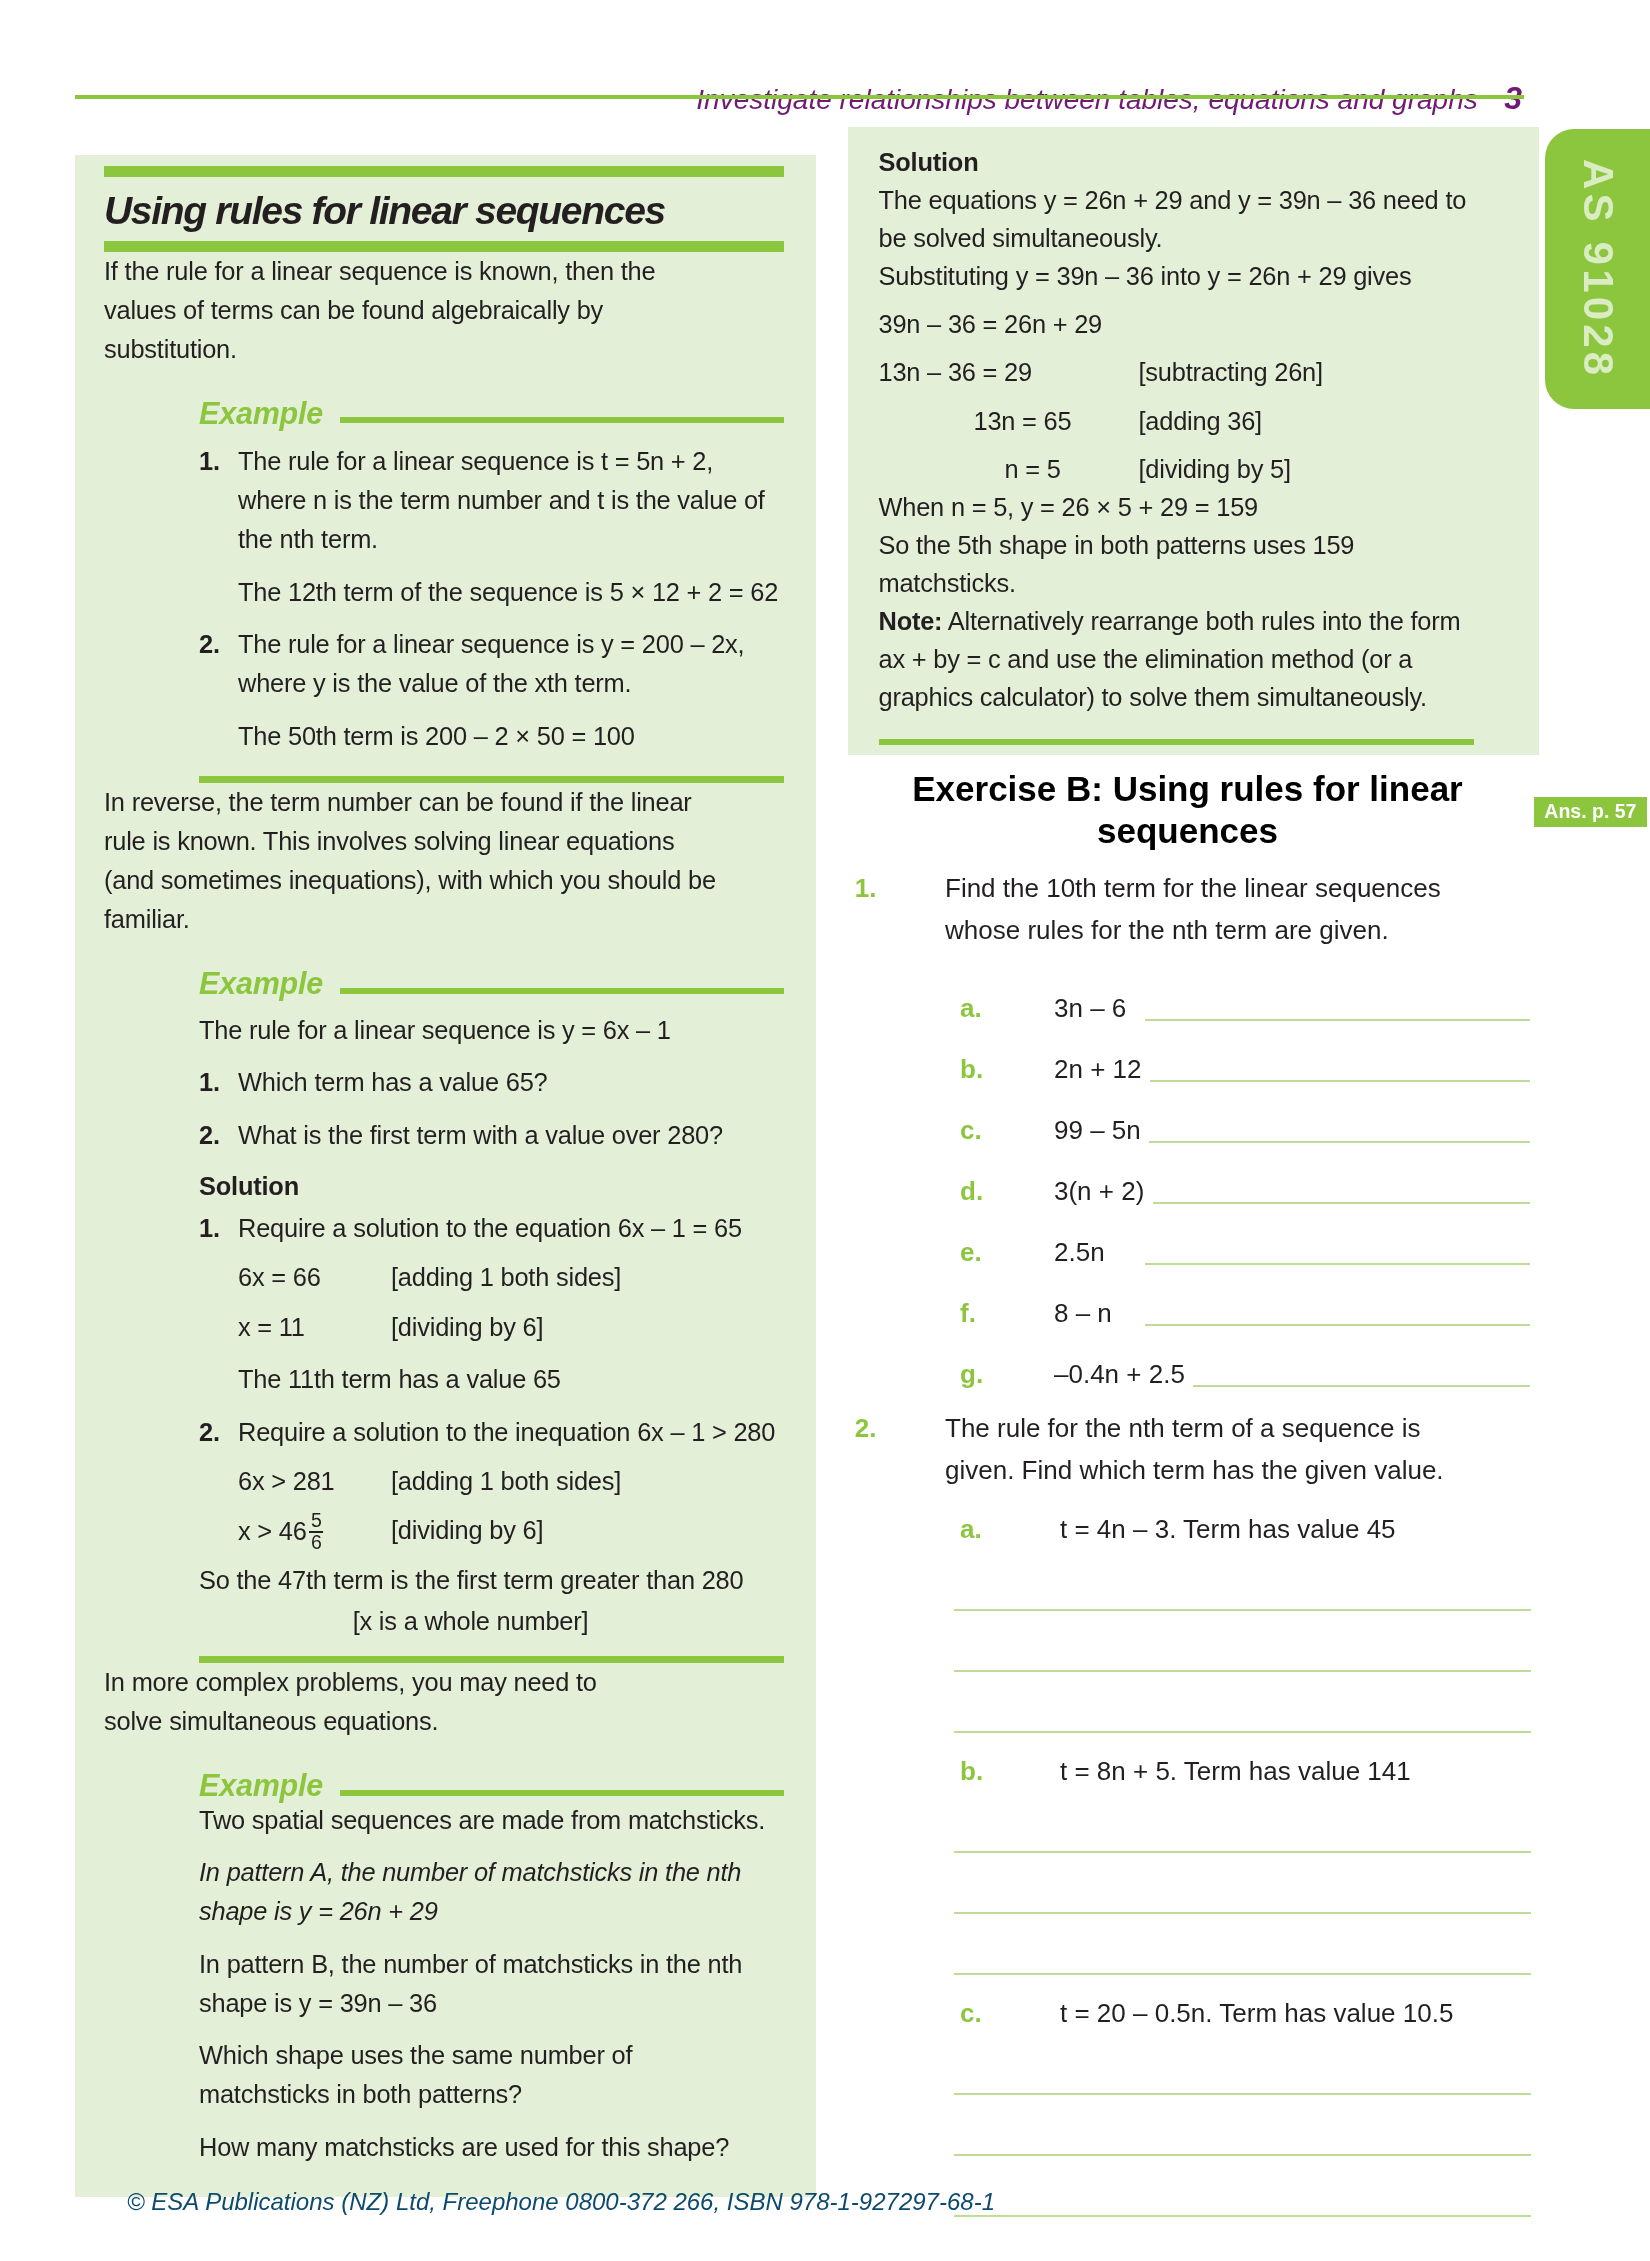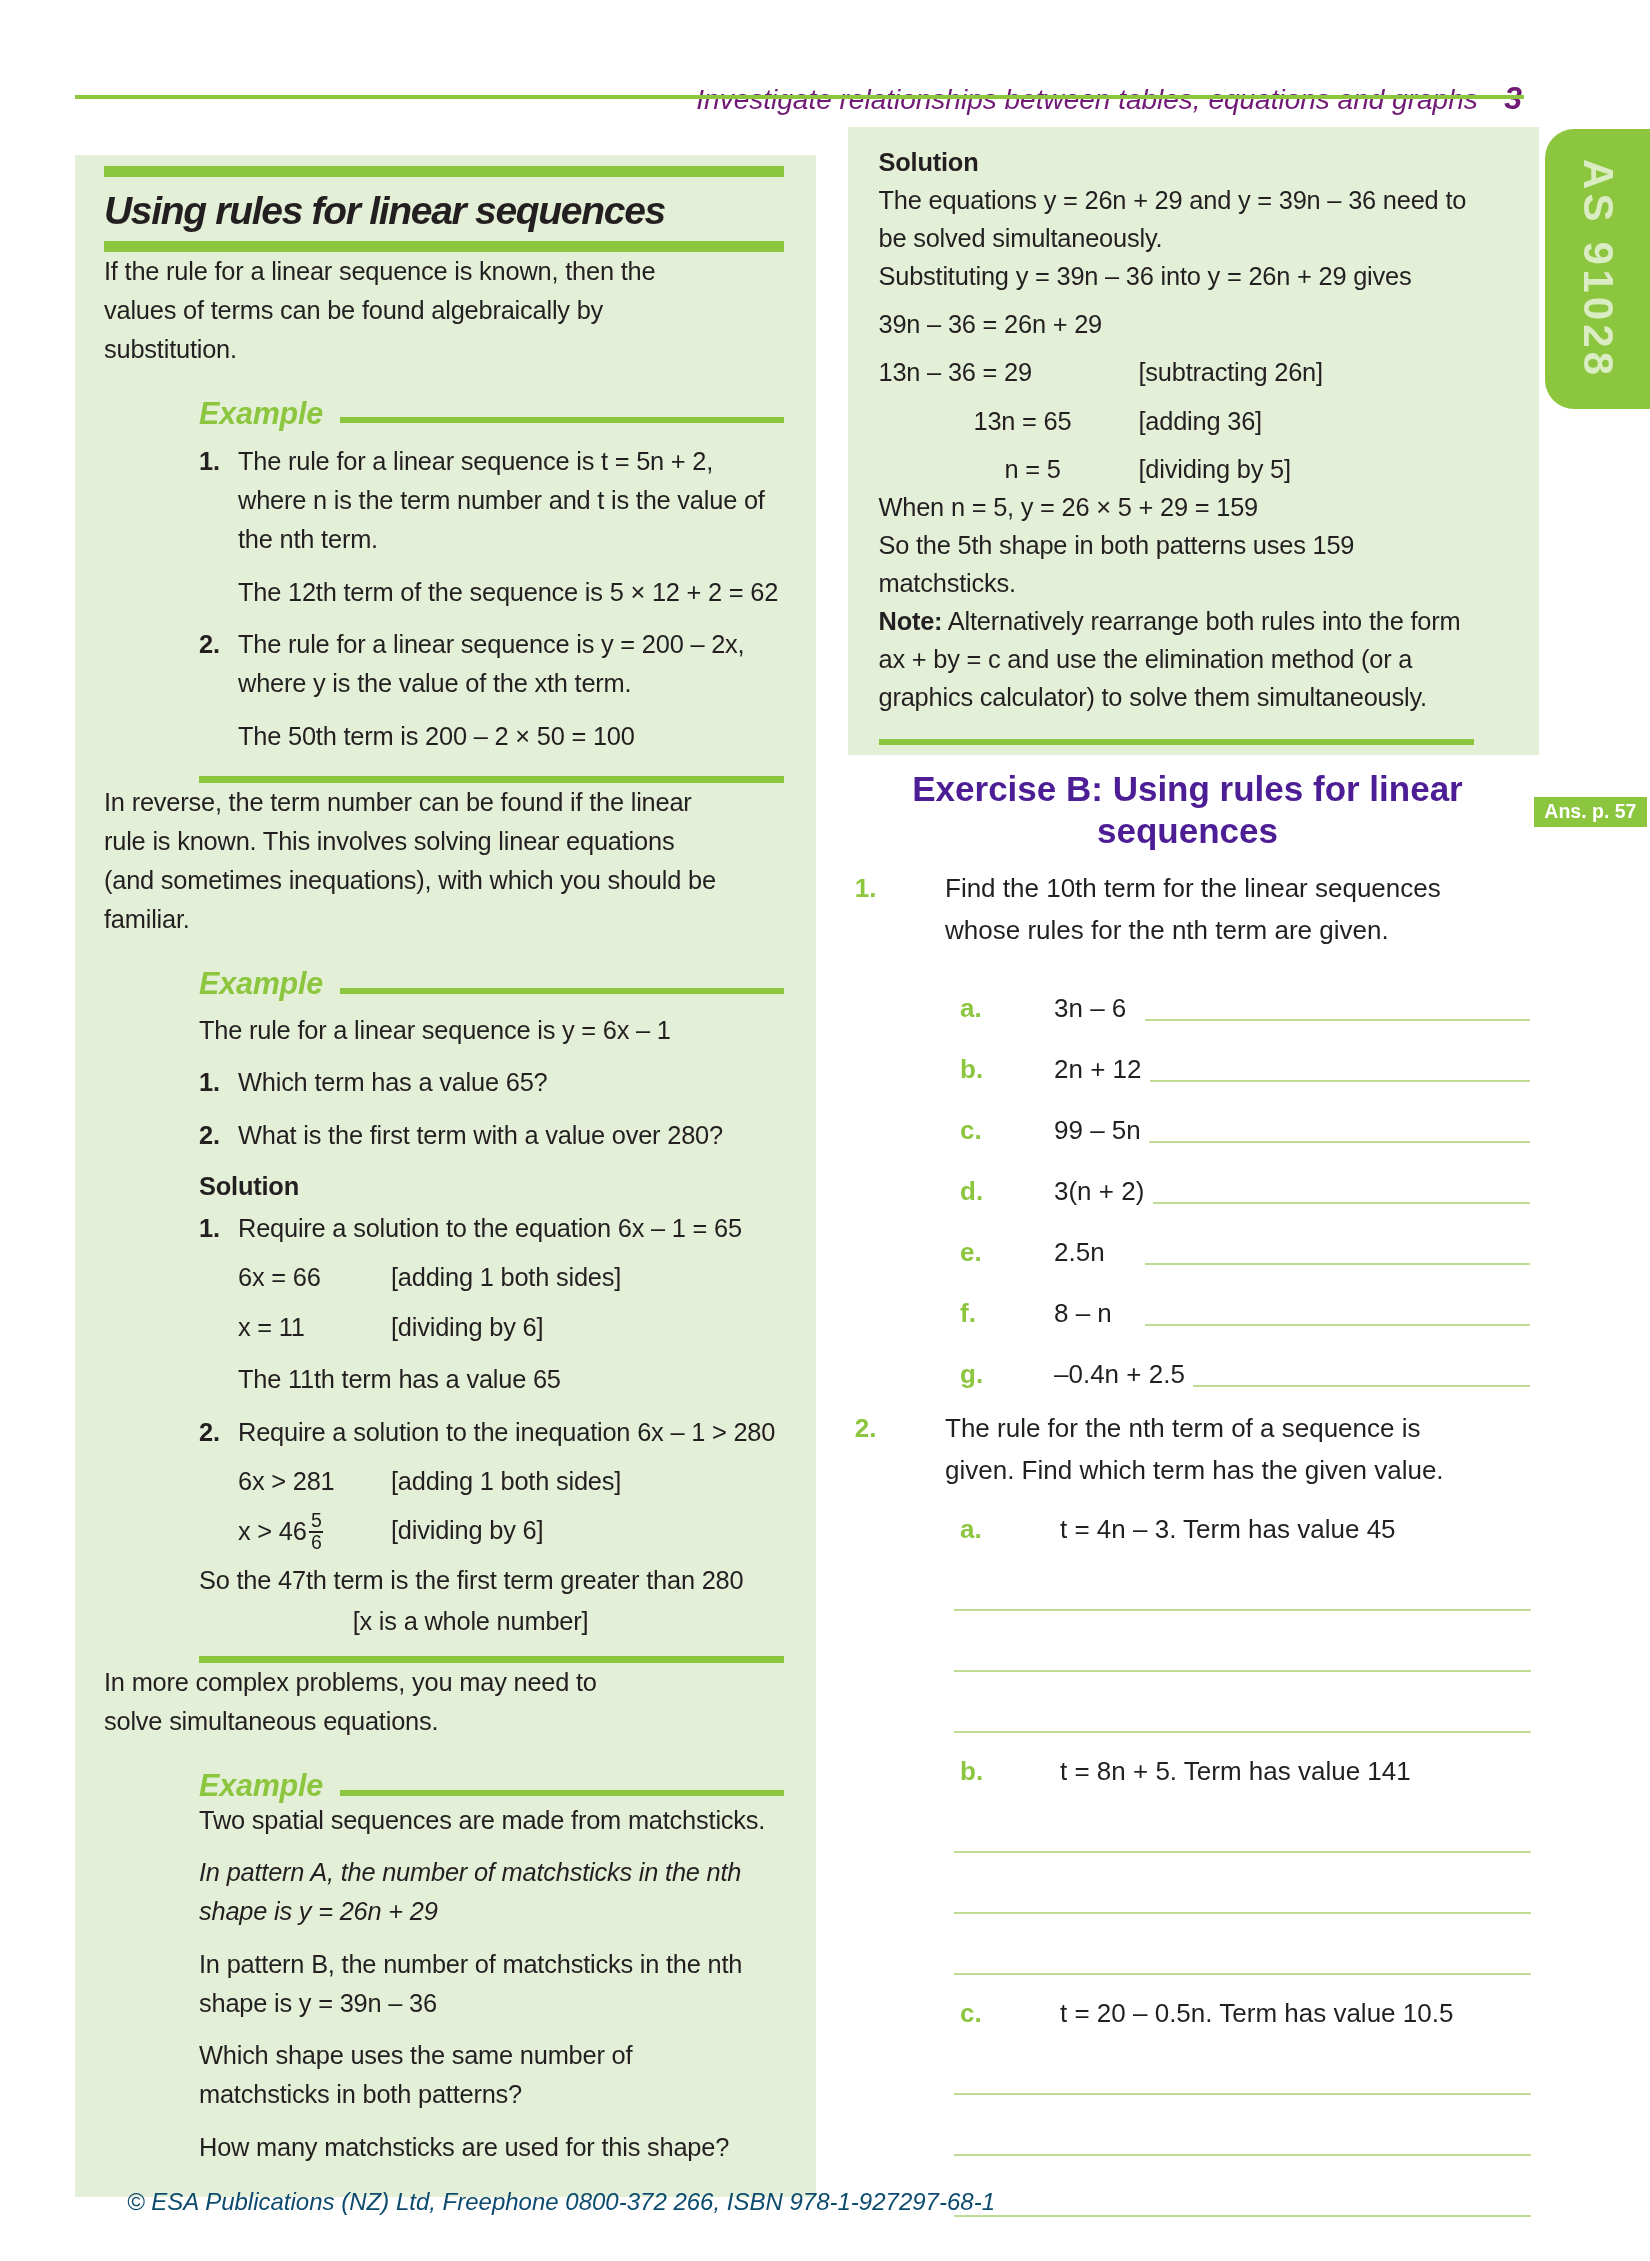--- a/index.html
+++ b/index.html
@@ -60,21 +60,21 @@
   .sp-close{position:absolute;left:30.5px;bottom:10.2px;width:595px;height:6px;background:#8cc63f;}
 
   
   .side-tab{position:absolute;left:1545px;top:129px;width:105px;height:280px;background:#8cc63f;
             border-radius:29px 0 0 29px;display:flex;align-items:center;justify-content:center;}
   .side-tab span{writing-mode:vertical-rl;color:#d9ecc2;font-weight:bold;font-size:42px;
                  letter-spacing:4.2px;line-height:1;}
 
   
   .exercise{position:absolute;left:848px;top:768px;width:802px;font-size:26px;line-height:42px;color:#231f20;}
-  .exb-title{width:679px;text-align:center;color:#4c1d95;font-weight:bold;font-size:35px;line-height:42px;}
+  .exb-title{width:679px;text-align:center;color:#000000;font-weight:bold;font-size:35px;line-height:42px;}
   .ans-badge{position:absolute;right:3.4px;top:29px;background:#8cc63f;color:#ffffff;
              font-size:19.5px;font-weight:bold;padding:2.5px 10.2px 4.2px;line-height:1.2;}
   .q-row{display:flex;margin-top:15.3px;}
   .q-num{color:#8cc63f;font-weight:bold;width:97px;flex:none;padding-left:6.8px;box-sizing:border-box;}
   .q-text{width:543px;}
   .items{margin-top:17px;}
   .item-row{display:flex;align-items:flex-end;height:61px;padding-left:112px;padding-right:120px;}
   .item-label{color:#8cc63f;font-weight:bold;width:94px;flex:none;}
   .item-expr{min-width:82px;white-space:nowrap;flex:none;padding-right:8.5px;}
   .item-line{flex:1;border-bottom:2.1px solid #bfdc96;margin-bottom:8.5px;}

